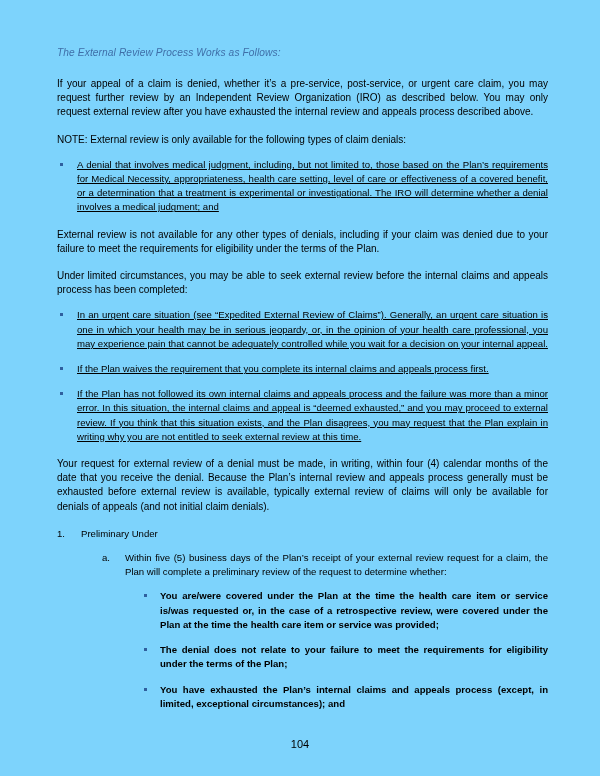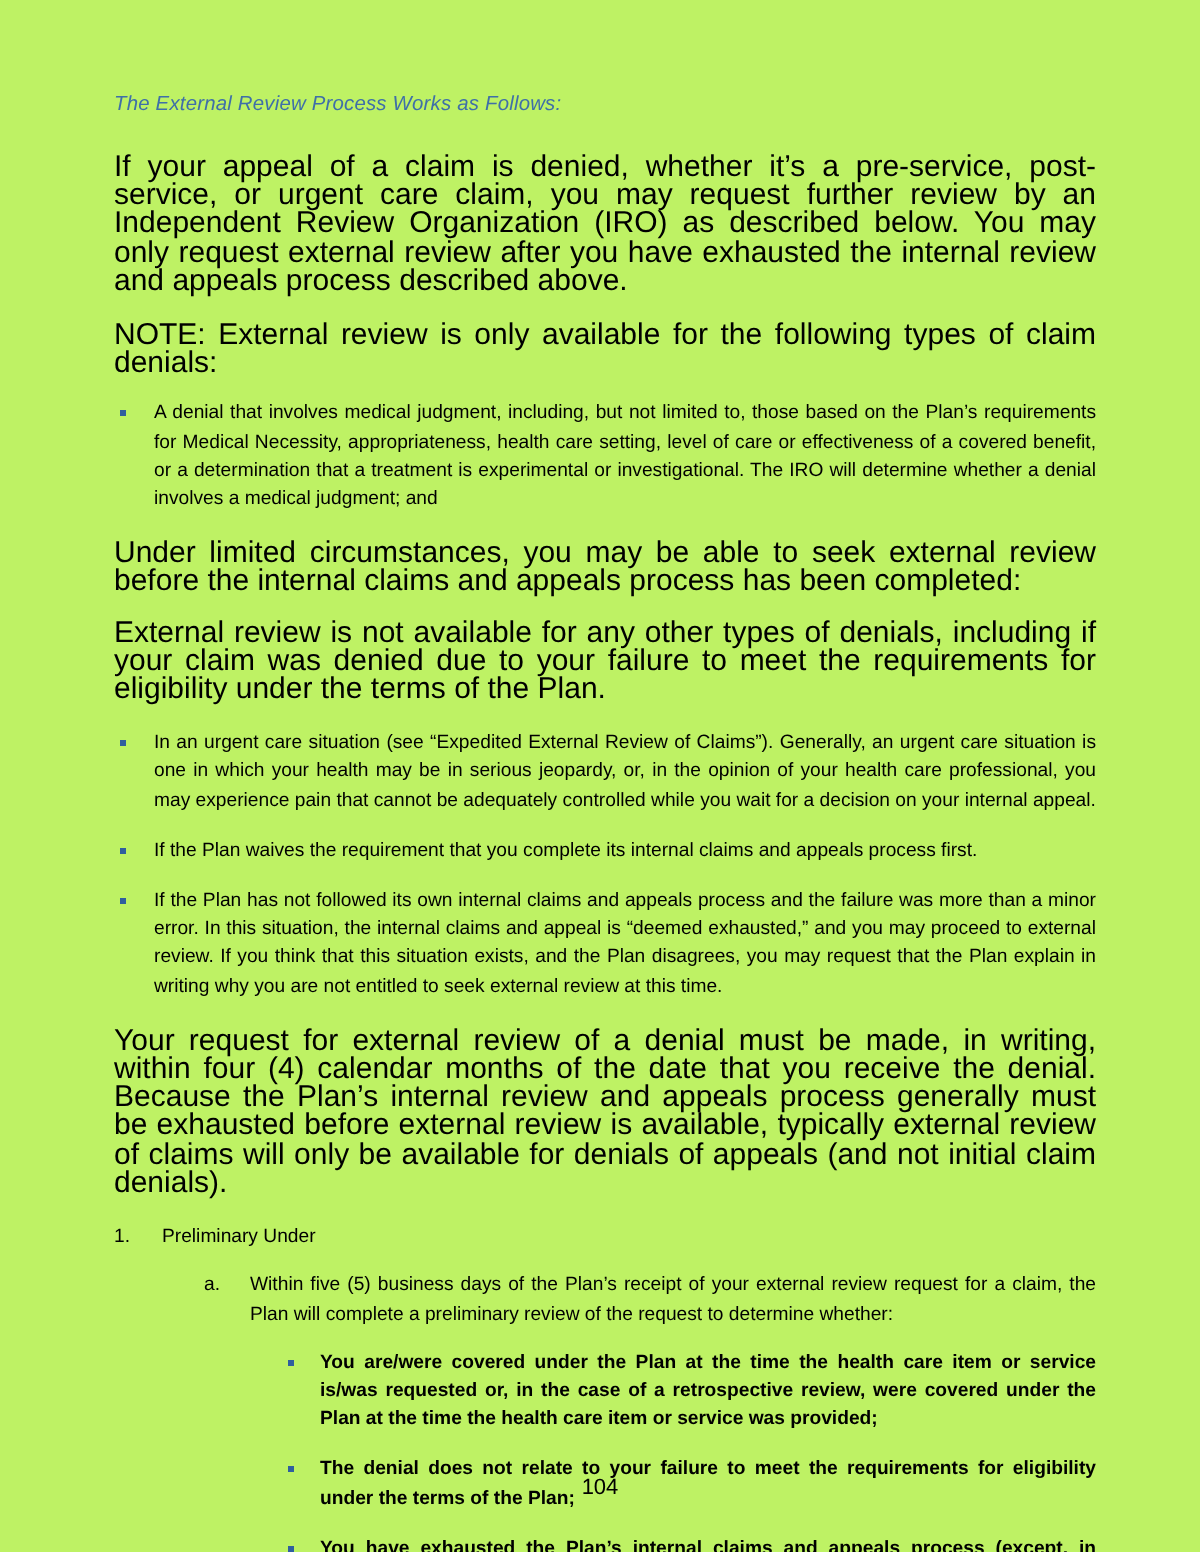--- a/index.html
+++ b/index.html
@@ -14,38 +14,38 @@
     color: #000000;
     position: relative;
     overflow: hidden;
   }
   .page {
     position: absolute;
     left: 0;
     top: 0;
     width: 600px;
     height: 776px;
-    background: #bef264;
+    background: #7dd3fc;
   }
   .content {
     position: absolute;
     left: 57px;
     top: 46px;
     width: 491px;
   }
   .doc-heading {
     color: #3f6fa8;
     font-style: italic;
     font-size: 10.2px;
     line-height: 14px;
     margin: 0 0 17px 0;
     letter-spacing: 0.01em;
   }
   p.para {
-    font-size: 15px;
+    font-size: 10px;
     line-height: 14.2px;
     text-align: justify;
     margin: 0 0 13px 0;
     hyphens: none;
   }
   p.para.tight {
     margin-bottom: 11px;
   }
   .note-label {
     font-weight: normal;
@@ -55,20 +55,21 @@
     margin: 0 0 13px 0;
     padding: 0;
   }
   ul.bullets > li {
     position: relative;
     padding-left: 20px;
     font-size: 9.6px;
     line-height: 14.2px;
     text-align: justify;
     margin-bottom: 11px;
+    text-decoration: underline;
   }
   ul.bullets > li:last-child {
     margin-bottom: 0;
   }
   ul.bullets > li > .bullet-mark {
     position: absolute;
     left: 3px;
     top: 5px;
     width: 3px;
     height: 3px;
@@ -163,23 +164,23 @@
 
     <p class="para tight"><span class="note-label">NOTE:</span><span> External review is only available for the following types of claim denials:</span></p>
 
     <ul class="bullets">
       <li>
         <span class="bullet-mark"></span>
         <span>A denial that involves medical judgment, including, but not limited to, those based on the Plan’s requirements for Medical Necessity, appropriateness, health care setting, level of care or effectiveness of a covered benefit, or a determination that a treatment is experimental or investigational. The IRO will determine whether a denial involves a medical judgment; and</span>
       </li>
     </ul>
 
+    <p class="para">External review is not available for any other types of denials, including if your claim was denied due to your failure to meet the requirements for eligibility under the terms of the Plan.</p>
+
     <p class="para tight">Under limited circumstances, you may be able to seek external review before the internal claims and appeals process has been completed:</p>
-
-    <p class="para">External review is not available for any other types of denials, including if your claim was denied due to your failure to meet the requirements for eligibility under the terms of the Plan.</p>
 
     <ul class="bullets">
       <li>
         <span class="bullet-mark"></span>
         <span>In an urgent care situation (see “Expedited External Review of Claims”).  Generally, an urgent care situation is one in which your health may be in serious jeopardy, or, in the opinion of your health care professional, you may experience pain that cannot be adequately controlled while you wait for a decision on your internal appeal.</span>
       </li>
       <li>
         <span class="bullet-mark"></span>
         <span>If the Plan waives the requirement that you complete its internal claims and appeals process first.</span>
       </li>

